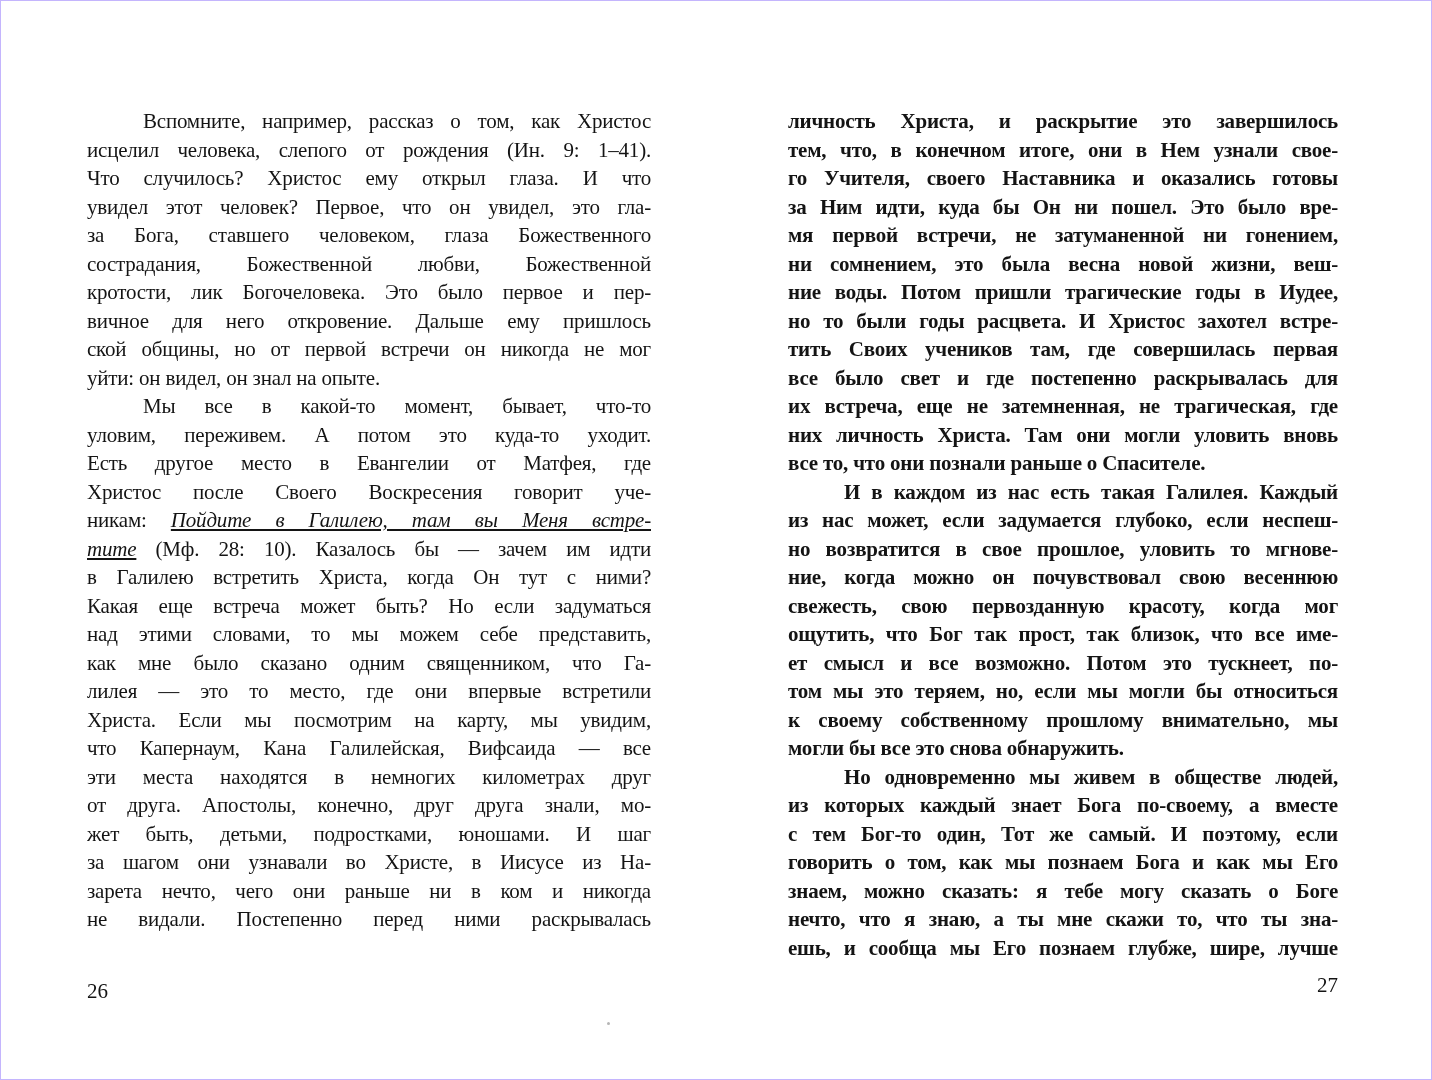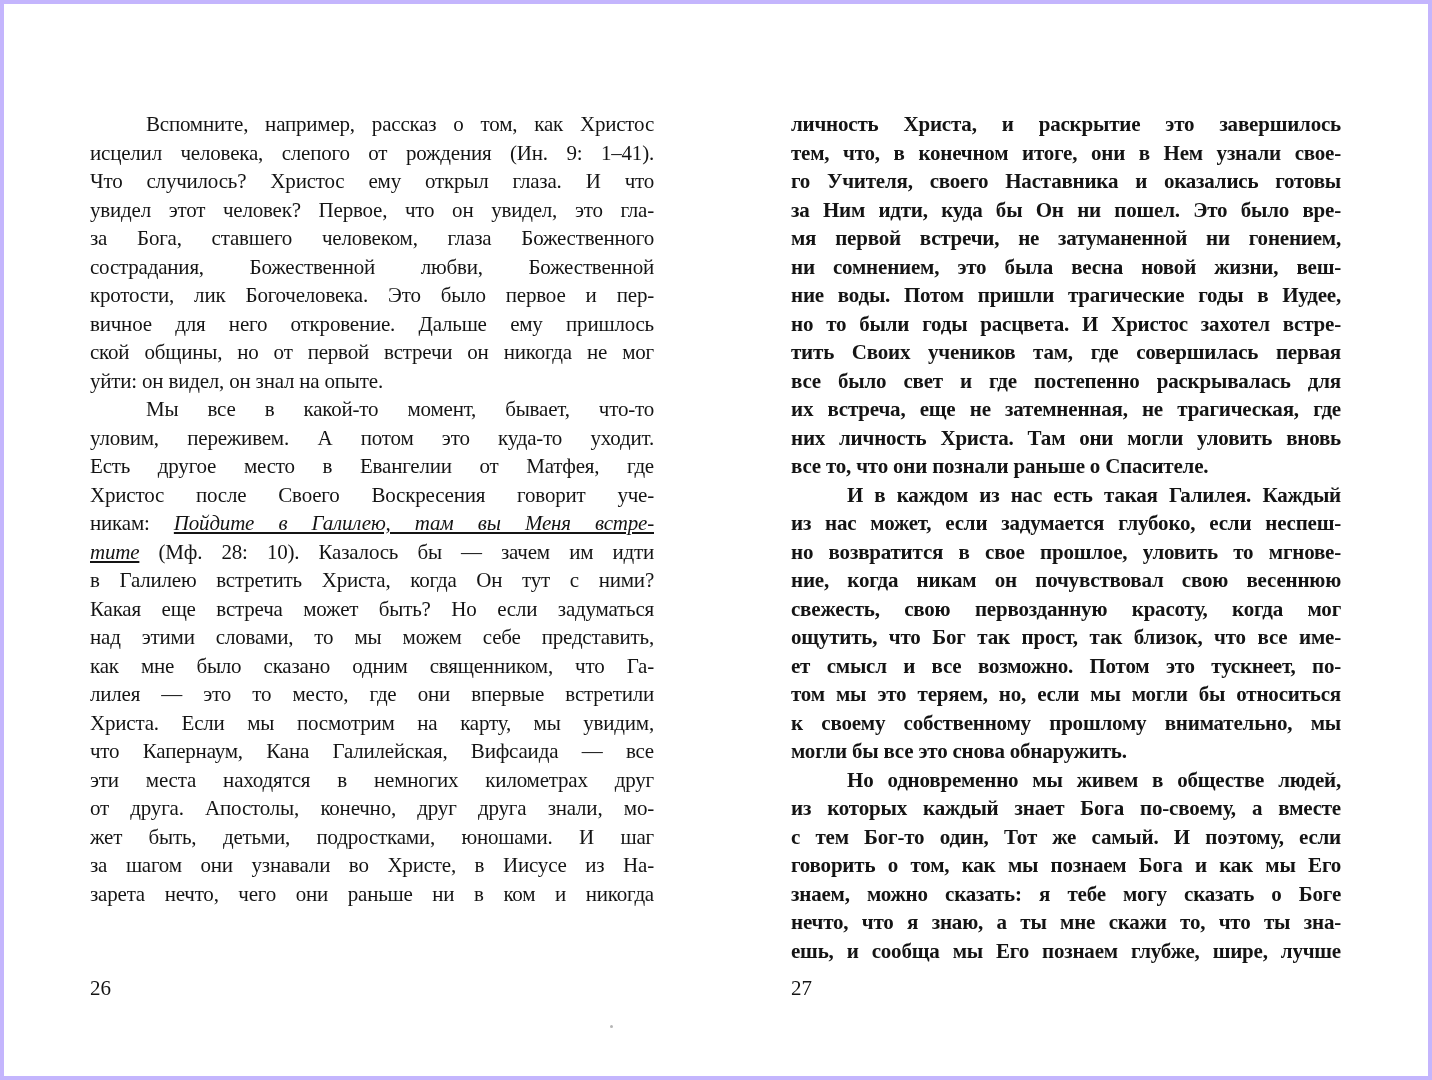--- a/index.html
+++ b/index.html
@@ -5,21 +5,21 @@
   * { margin: 0; padding: 0; box-sizing: border-box; }
   html, body {
     width: 1432px; height: 1080px;
     background: #ffffff;
     overflow: hidden;
   }
   .spread {
     position: relative;
     width: 1432px; height: 1080px;
     background: #ffffff;
-    border: 4px solid #c4b5fd;
+    border: 1px solid #c4b5fd;
     font-family: "Liberation Serif", "DejaVu Serif", serif;
     color: #141414;
   }
   .page-col {
     position: absolute;
     top: 106px;
     font-size: 21px;
     line-height: 28.5px;
     letter-spacing: -0.2px;
   }
@@ -33,22 +33,22 @@
   }
   .line.end    { text-align-last: left; }
   .line.indent { text-indent: 56px; }
   .seg.italic  { font-style: italic; text-decoration: underline; }
   .page-number {
     position: absolute;
     top: 972px;
     font-size: 21px;
     color: #141414;
   }
-  .num-left  { left: 86px; }
-  .num-right { left: 787px; width: 550px; }
+  .num-left  { left: 86px; margin-top: 6px; }
+  .num-right { left: 787px; width: 550px; text-align: right; }
   .scan-dot {
     position: absolute;
     left: 606px; top: 1021px;
     width: 3px; height: 3px;
     background: #b5b5b5;
     border-radius: 50%;
   }
 </style>
 </head>
 <body>
@@ -76,39 +76,40 @@
       <div class="line"><span class="seg">над этими словами, то мы можем себе представить,</span></div>
       <div class="line"><span class="seg">как мне было сказано одним священником, что Га-</span></div>
       <div class="line"><span class="seg">лилея — это то место, где они впервые встретили</span></div>
       <div class="line"><span class="seg">Христа. Если мы посмотрим на карту, мы увидим,</span></div>
       <div class="line"><span class="seg">что Капернаум, Кана Галилейская, Вифсаида — все</span></div>
       <div class="line"><span class="seg">эти места находятся в немногих километрах друг</span></div>
       <div class="line"><span class="seg">от друга. Апостолы, конечно, друг друга знали, мо-</span></div>
       <div class="line"><span class="seg">жет быть, детьми, подростками, юношами. И шаг</span></div>
       <div class="line"><span class="seg">за шагом они узнавали во Христе, в Иисусе из На-</span></div>
       <div class="line"><span class="seg">зарета нечто, чего они раньше ни в ком и никогда</span></div>
+      <div class="line"><span class="seg">не видали. Постепенно перед ними раскрывалась</span></div>
     </div>
   <div class="page-col col-right">
       <div class="line"><span class="seg">личность Христа, и раскрытие это завершилось</span></div>
       <div class="line"><span class="seg">тем, что, в конечном итоге, они в Нем узнали свое-</span></div>
       <div class="line"><span class="seg">го Учителя, своего Наставника и оказались готовы</span></div>
       <div class="line"><span class="seg">за Ним идти, куда бы Он ни пошел. Это было вре-</span></div>
       <div class="line"><span class="seg">мя первой встречи, не затуманенной ни гонением,</span></div>
       <div class="line"><span class="seg">ни сомнением, это была весна новой жизни, веш-</span></div>
       <div class="line"><span class="seg">ние воды. Потом пришли трагические годы в Иудее,</span></div>
       <div class="line"><span class="seg">но то были годы расцвета. И Христос захотел встре-</span></div>
       <div class="line"><span class="seg">тить Своих учеников там, где совершилась первая</span></div>
       <div class="line"><span class="seg">все было свет и где постепенно раскрывалась для</span></div>
       <div class="line"><span class="seg">их встреча, еще не затемненная, не трагическая, где</span></div>
       <div class="line"><span class="seg">них личность Христа. Там они могли уловить вновь</span></div>
       <div class="line end"><span class="seg">все то, что они познали раньше о Спасителе.</span></div>
       <div class="line indent"><span class="seg">И в каждом из нас есть такая Галилея. Каждый</span></div>
       <div class="line"><span class="seg">из нас может, если задумается глубоко, если неспеш-</span></div>
       <div class="line"><span class="seg">но возвратится в свое прошлое, уловить то мгнове-</span></div>
-      <div class="line"><span class="seg">ние, когда никам он почувствовал свою весеннюю</span></div>
+      <div class="line"><span class="seg">ние, когда можно он почувствовал свою весеннюю</span></div>
       <div class="line"><span class="seg">свежесть, свою первозданную красоту, когда мог</span></div>
       <div class="line"><span class="seg">ощутить, что Бог так прост, так близок, что все име-</span></div>
       <div class="line"><span class="seg">ет смысл и все возможно. Потом это тускнеет, по-</span></div>
       <div class="line"><span class="seg">том мы это теряем, но, если мы могли бы относиться</span></div>
       <div class="line"><span class="seg">к своему собственному прошлому внимательно, мы</span></div>
       <div class="line end"><span class="seg">могли бы все это снова обнаружить.</span></div>
       <div class="line indent"><span class="seg">Но одновременно мы живем в обществе людей,</span></div>
       <div class="line"><span class="seg">из которых каждый знает Бога по-своему, а вместе</span></div>
       <div class="line"><span class="seg">с тем Бог-то один, Тот же самый. И поэтому, если</span></div>
       <div class="line"><span class="seg">говорить о том, как мы познаем Бога и как мы Его</span></div>

